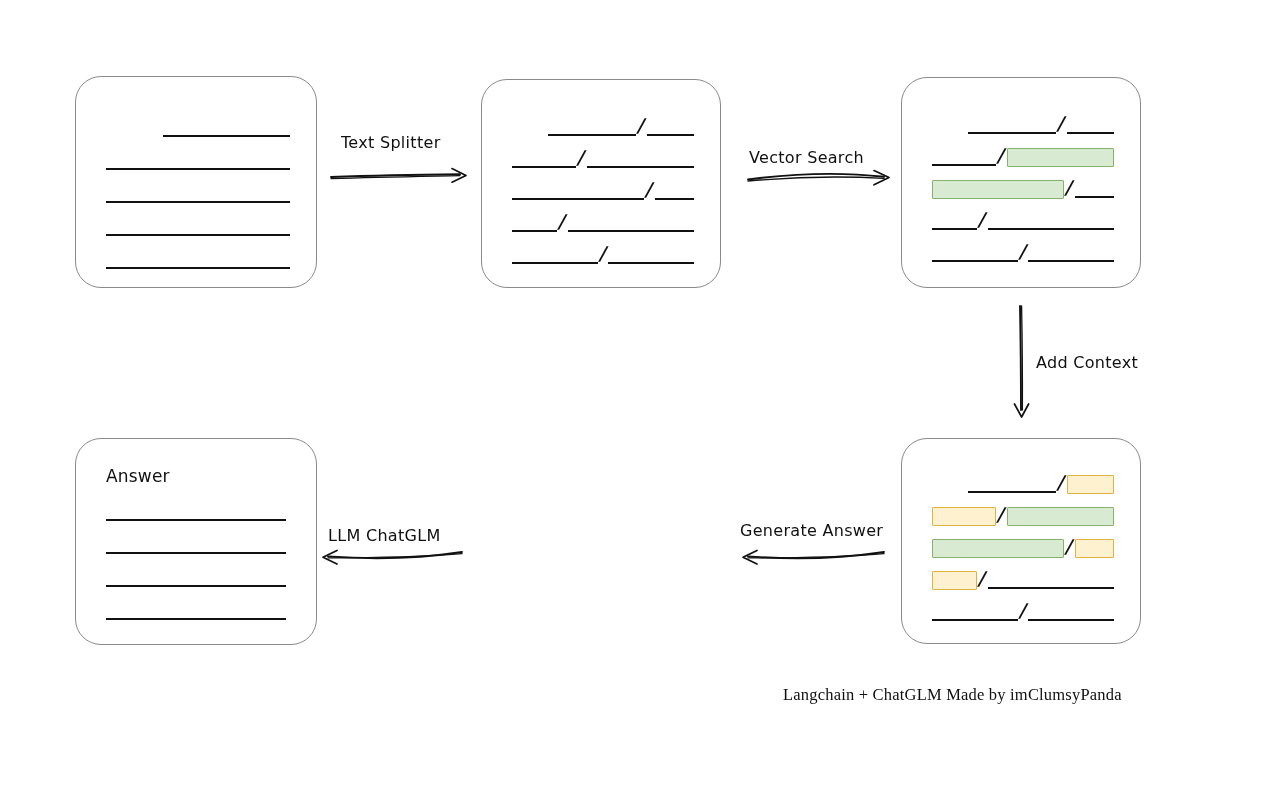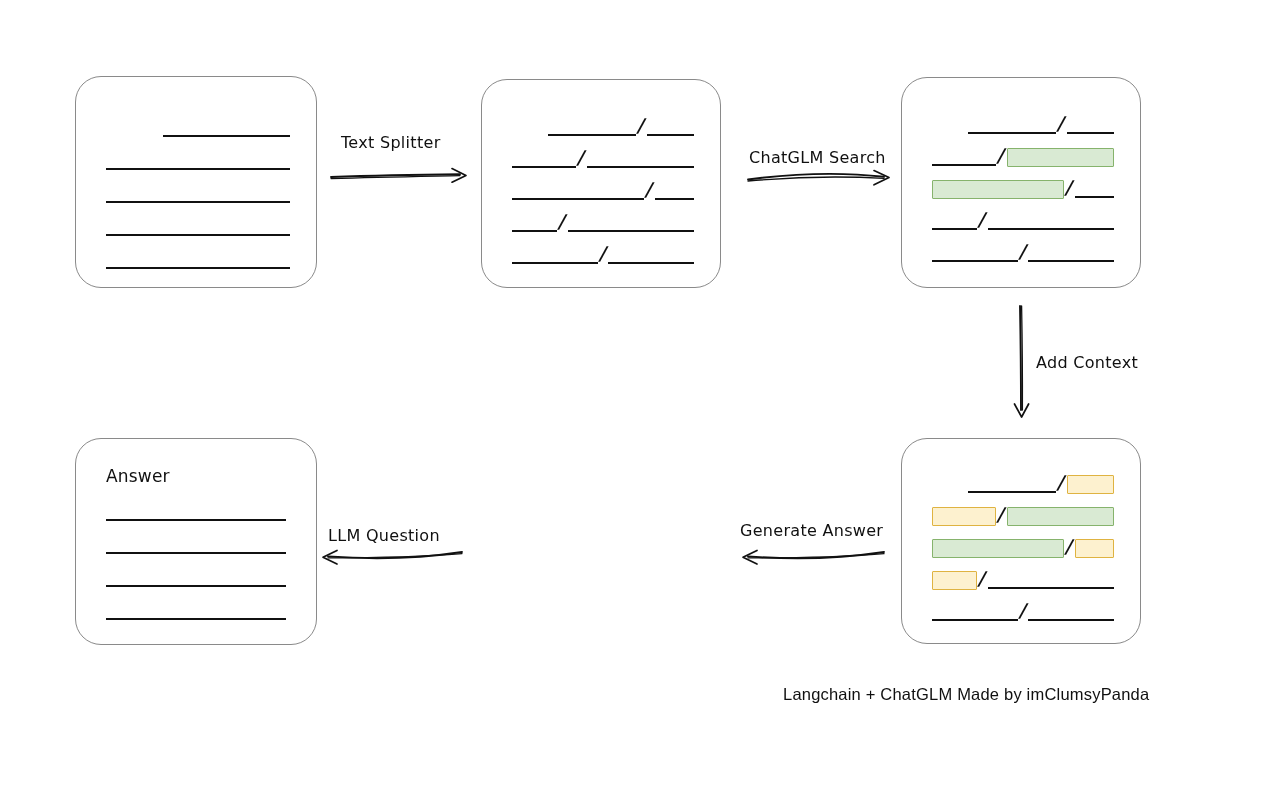--- a/index.html
+++ b/index.html
@@ -105,21 +105,21 @@
     position: absolute;
     font-family: "DejaVu Sans", sans-serif;
     font-size: 16px;
     color: #101010;
     white-space: nowrap;
     letter-spacing: .3px;
   }
 
   .footer-credit {
     position: absolute;
-    font-family: Liberation Sans, sans-serif;
+    font-family: Liberation Serif, serif;
     font-size: 16.5px;
     color: #101010;
     white-space: nowrap;
     letter-spacing: .2px;
   }
 
   svg.arrows {
     position: absolute;
     left: 0; top: 0;
     width: 1262px;
@@ -159,24 +159,24 @@
     </g>
 
     <g>
       <path d="M462,552 C420,558.4 370,559.4 328,556.4" fill="none" stroke="#111" stroke-width="1.9" stroke-linecap="round"></path>
       <path d="M462,553.6 C420,557 370,557.8 328,557.8" fill="none" stroke="#111" stroke-width="1.3" stroke-linecap="round"></path>
       <path d="M337,550.4 L323,557.2 L337,564" fill="none" stroke="#111" stroke-width="1.7" stroke-linejoin="round" stroke-linecap="round"></path>
     </g>
   </svg>
 
   <div class="edge-label" style="left:341px; top:133px;">Text Splitter</div>
-  <div class="edge-label" style="left:749px; top:148px;">ChatGLM Search</div>
+  <div class="edge-label" style="left:749px; top:148px;">Vector Search</div>
   <div class="edge-label" style="left:1036px; top:353px;">Add Context</div>
   <div class="edge-label" style="left:740px; top:521px;">Generate Answer</div>
-  <div class="edge-label" style="left:328px; top:526px;">LLM Question</div>
+  <div class="edge-label" style="left:328px; top:526px;">LLM ChatGLM</div>
 
   <div class="doc-box" id="node-source-document" style="left:75px; top:76px; width:242px; height:212px;">
     <div class="box-inner">
         <div class="row" style="top: 40px;">
           <span class="gap" style="width: 68px;"></span>
           <span class="seg line" style="width: 152px;"></span>
         </div>
         <div class="row" style="top: 73px;">
           <span class="seg line" style="width: 220px;"></span>
         </div>

